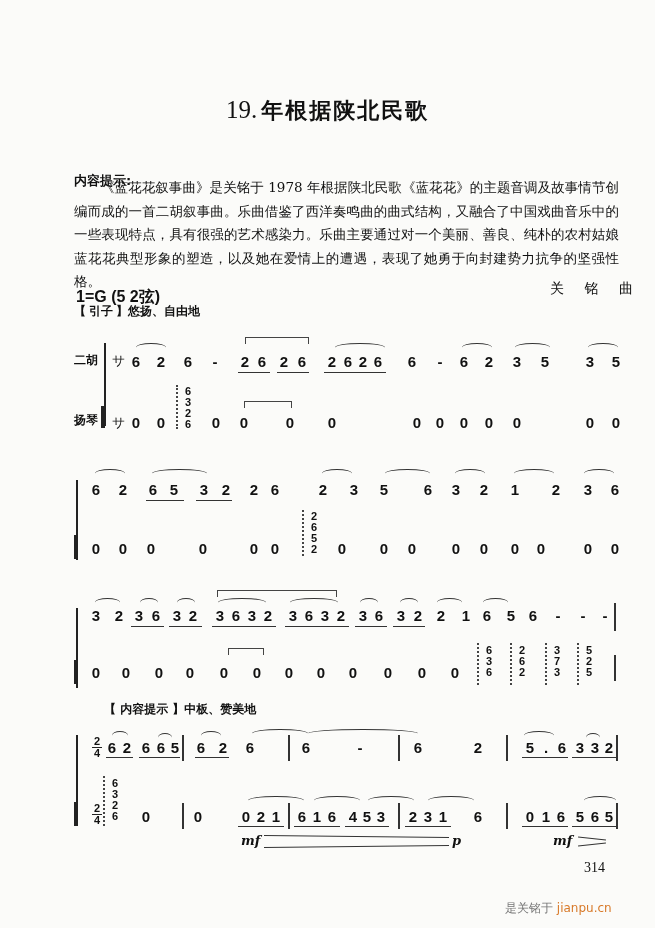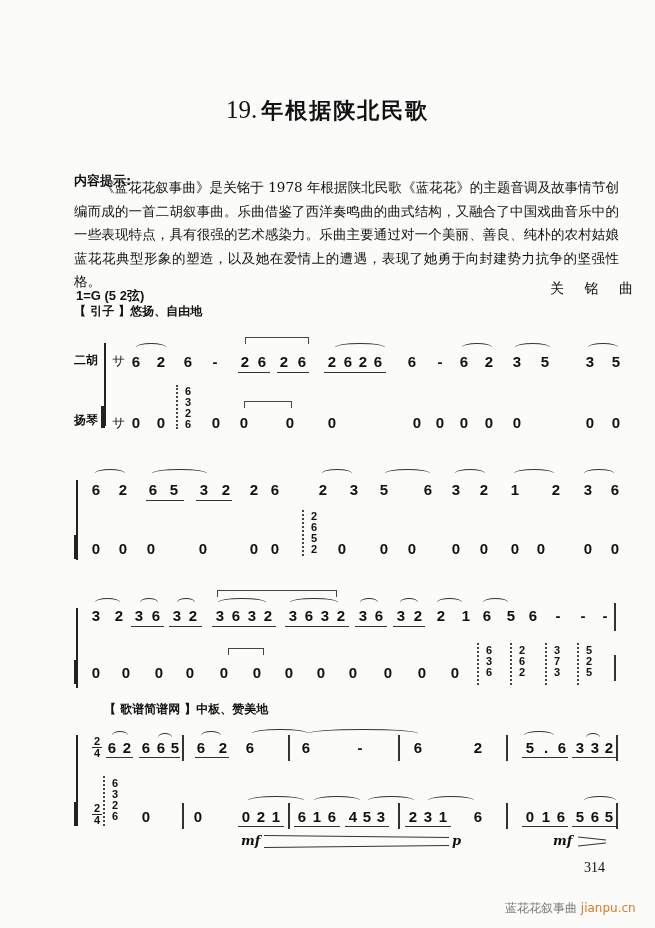--- a/index.html
+++ b/index.html
@@ -5,21 +5,21 @@
   html, body { margin: 0; padding: 0; }
   body {
     width: 655px; height: 928px; background: #fbfbf9; position: relative; overflow: hidden;
     font-family: "DejaVu Serif", "Liberation Serif", serif; color: #111;
   }
   .abs { position: absolute; }
   .title { left: 0; width: 655px; top: 96px; text-align: center; font-size: 22px; font-weight: bold; letter-spacing: 2px; }
   .title .num { font-family: "Liberation Serif", serif; font-weight: normal; font-size: 25px; letter-spacing: 0; margin-right: 4px; }
   .hint-label { left: 74px; top: 152px; font-size: 13px; font-weight: bold; font-family: "DejaVu Sans", sans-serif; margin-top: 20px; }
   .para { left: 74px; top: 176px; width: 545px; font-size: 13.5px; line-height: 23.5px; text-align: justify; text-indent: 2em; }
-  .key { left: 76px; top: 287px; font-size: 13px; font-weight: bold; font-family: "Liberation Sans", sans-serif; }
+  .key { left: 76px; top: 287px; font-size: 16px; font-weight: bold; font-family: "Liberation Sans", sans-serif; }
   .composer { left: 550px; top: 280px; font-size: 14px; letter-spacing: 8px; }
   .section { font-size: 12px; font-weight: bold; font-family: "DejaVu Sans", sans-serif; }
   .inst { font-size: 12px; font-weight: bold; font-family: "DejaVu Sans", sans-serif; }
   .notes { font-family: "Liberation Sans", sans-serif; font-weight: bold; font-size: 15px; }
   .note { position: absolute; text-align: center; width: 16px; }
   .bar { position: absolute; width: 1.5px; background: #333; }
   .brace { position: absolute; width: 3px; background: #222; }
   .chord { position: absolute; font-family: "Liberation Sans", sans-serif; font-weight: bold; font-size: 11px; line-height: 11px; text-align: center; width: 12px; }
   .wavy { position: absolute; width: 4px; border-left: 2px dotted #444; }
   .uline { position: absolute; height: 1.2px; background: #333; }
@@ -38,21 +38,21 @@
 
 <div class="abs title">
   <span class="num">19.</span><span>年根据陕北民歌</span>
 </div>
 
 <div class="abs hint-label">内容提示:</div>
 <div class="abs para">《蓝花花叙事曲》是关铭于 1978 年根据陕北民歌《蓝花花》的主题音调及故事情节创编而成的一首二胡叙事曲。乐曲借鉴了西洋奏鸣曲的曲式结构，又融合了中国戏曲音乐中的一些表现特点，具有很强的艺术感染力。乐曲主要通过对一个美丽、善良、纯朴的农村姑娘蓝花花典型形象的塑造，以及她在爱情上的遭遇，表现了她勇于向封建势力抗争的坚强性格。</div>
 
 <div class="abs key">1=G  (5 2弦)</div>
 <div class="abs composer">关 铭 曲</div>
-<div class="abs section" style="left:74px; top:303px;">【 引子 】悠扬、自由地</div>
+<div class="abs section" style="left:74px; top:303px;font-family:Liberation Serif, serif;">【 引子 】悠扬、自由地</div>
 
 <div>
   <div class="abs inst" style="left:74px; top:352px;">二胡</div>
   <div class="abs inst" style="left:74px; top:412px;">扬琴</div>
   <div class="brace" style="left:104px; top:343px; height:83px; width:2px;"></div>
   <div class="brace" style="left:101px; top:406px; height:22px; width:4px;"></div>
   <div class="abs" style="left:112px; top:352px; font-size:13px;">サ</div>
   <div class="abs" style="left:112px; top:414px; font-size:13px;">サ</div>
 
   <div class="notes">
@@ -256,21 +256,21 @@
   </div>
   <div class="wavy" style="left:577px; top:643px; height:42px;"></div>
   <div class="chord" style="left:583px; top:645px;">
     <div>5</div>
     <div>2</div>
     <div>5</div>
   </div>
   <div class="bar" style="left:614px; top:655px; height:26px;"></div>
 </div>
 
-<div class="abs section" style="left:104px; top:701px;">【 歌谱简谱网 】中板、赞美地</div>
+<div class="abs section" style="left:104px; top:701px;">【 内容提示 】中板、赞美地</div>
 <div>
   <div class="brace" style="left:76px; top:735px; height:90px; width:2px;"></div>
   <div class="brace" style="left:74px; top:802px; height:24px; width:4px;"></div>
 
   <div class="ts" style="left:92px; top:736px;">
     <div>2</div>
       <hr>
       <div>4</div>
   </div>
   <div class="notes">
@@ -367,15 +367,15 @@
   <div class="hairpin" style="left:264px; top:836px; width:185px; transform: rotate(0.6deg);"></div>
   <div class="hairpin" style="left:264px; top:846px; width:185px; transform: rotate(-0.6deg);"></div>
   <div class="dyn" style="left:452px; top:833px;">p</div>
   <div class="dyn" style="left:553px; top:833px;">mf</div>
   <div class="hairpin" style="left:578px; top:838px; width:28px; transform: rotate(6deg);"></div>
   <div class="hairpin" style="left:578px; top:844px; width:28px; transform: rotate(-6deg);"></div>
 </div>
 
 <div class="abs pagenum">314</div>
 <div class="abs watermark">
-  <span>蓝花花叙事曲</span>
+  <span>是关铭于</span>
   <span class="wm-url">jianpu.cn</span>
 </div>
 
 </body></html>

